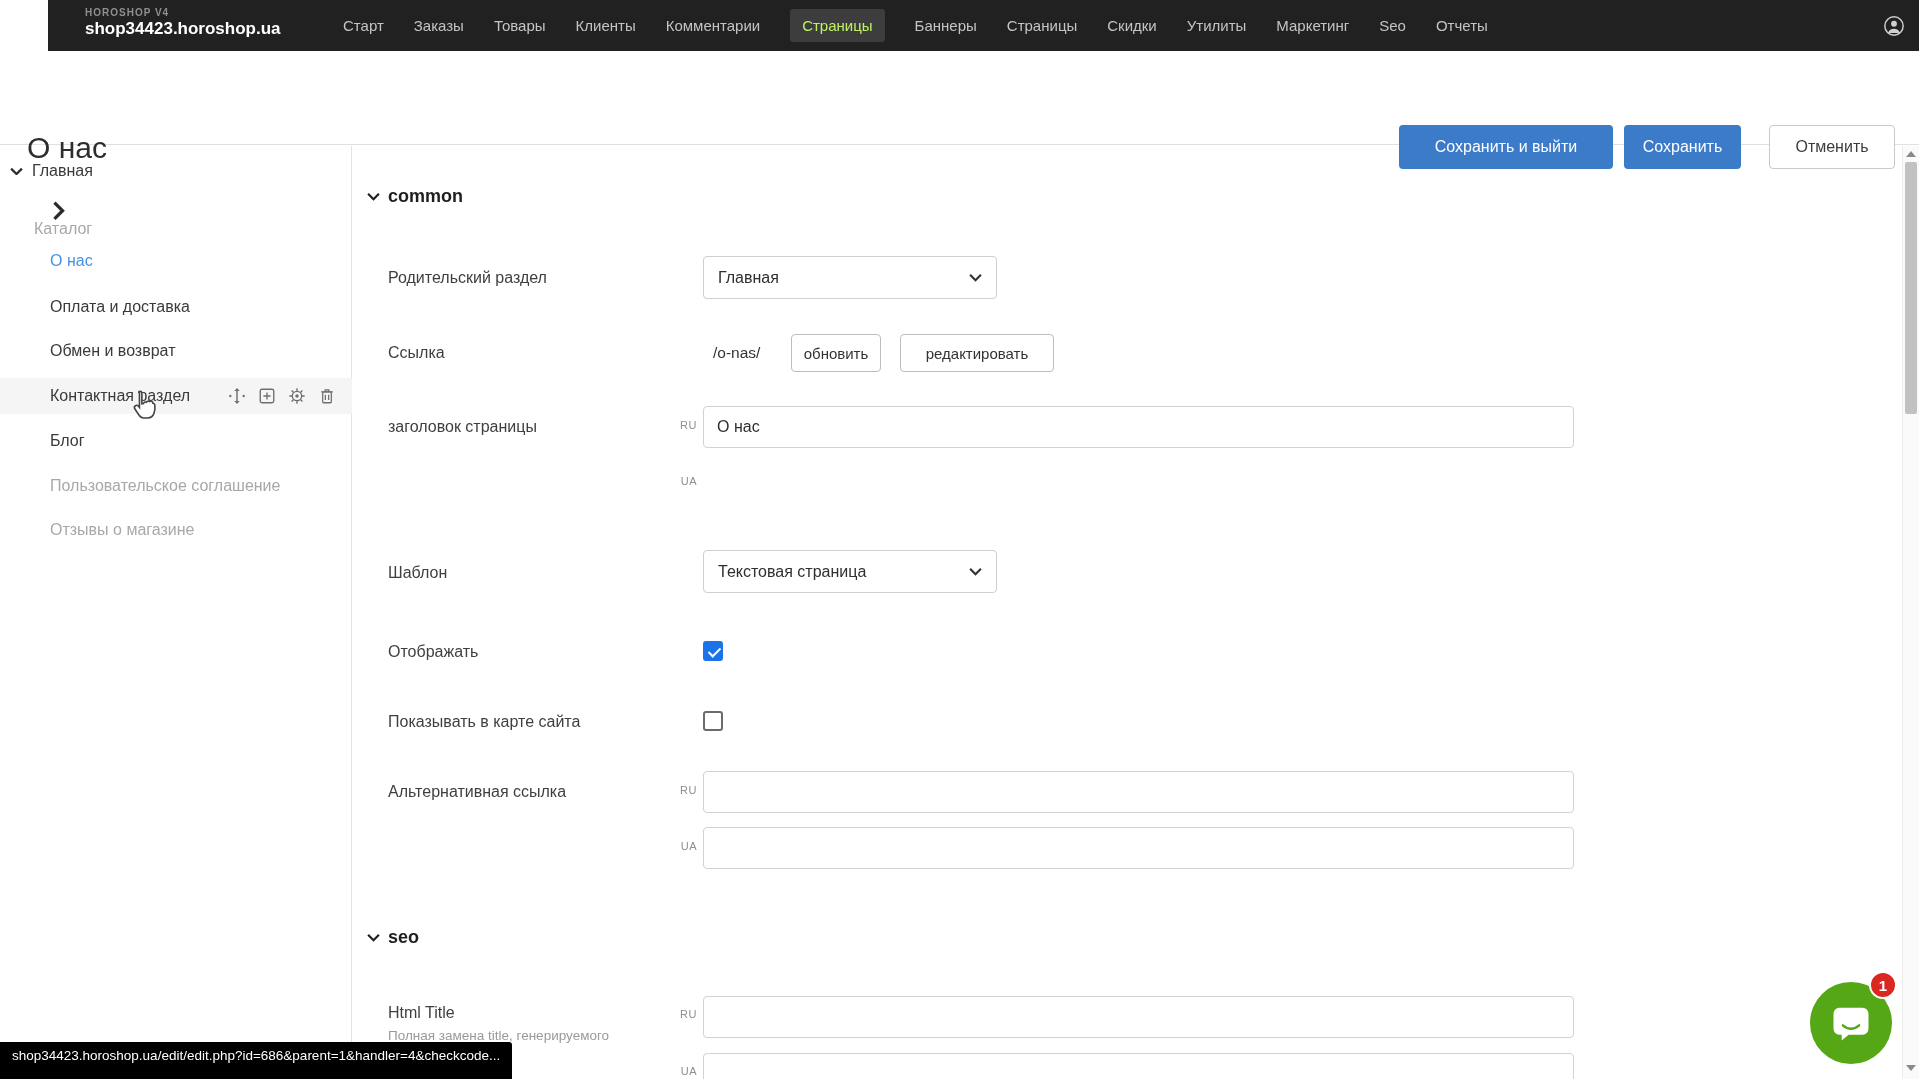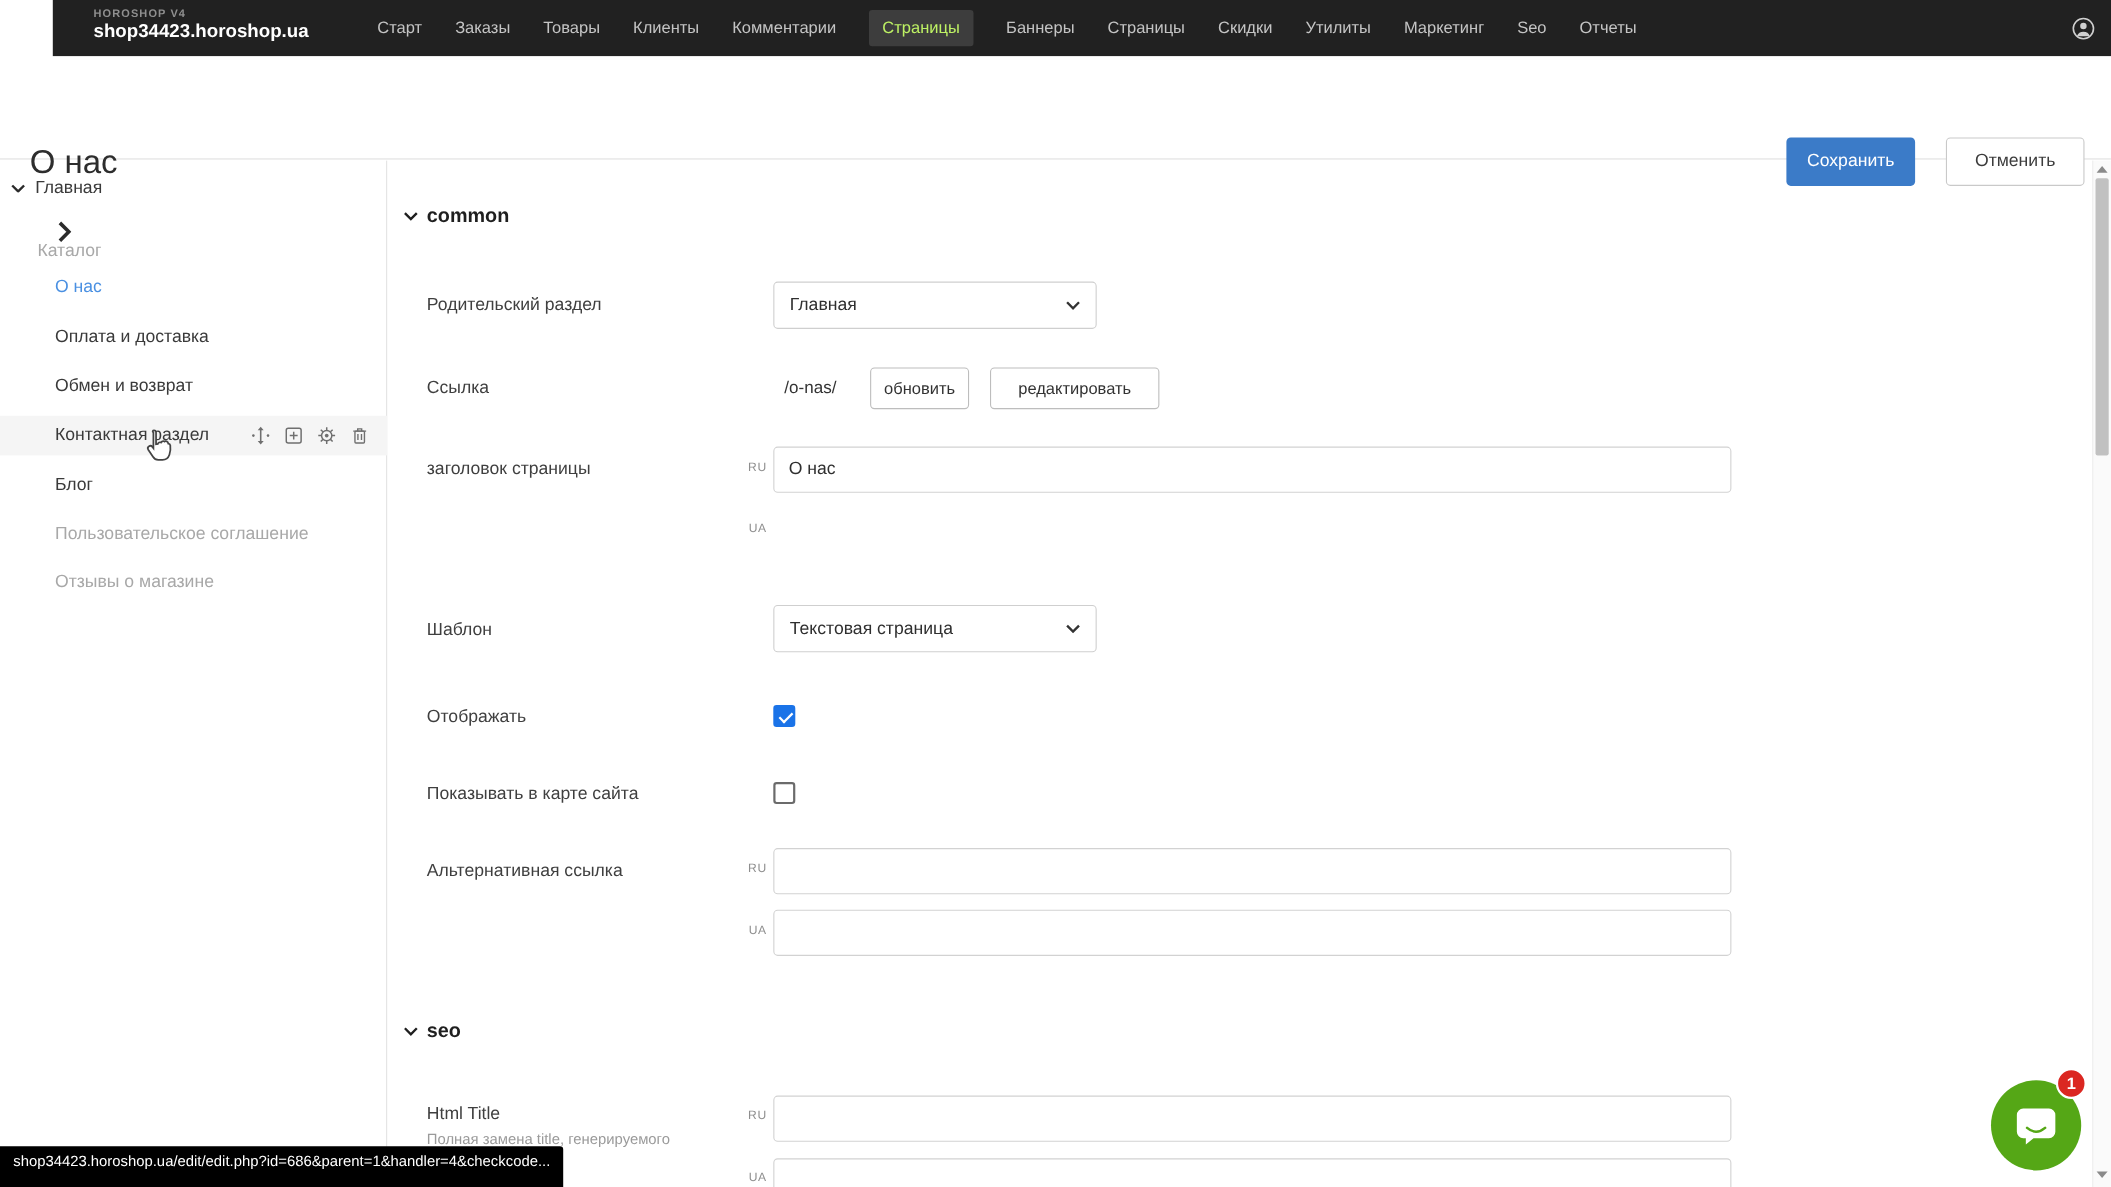--- a/index.html
+++ b/index.html
@@ -147,20 +147,21 @@
         <path d="M13 4H6v16h7"></path>
         <path d="M10.5 12h10"></path>
         <path d="M17 8.5L20.5 12 17 15.5"></path>
       </svg>
     </span>
   </div>
 </div>
 
 <div class="page-header">
   <div class="page-title">О нас</div>
+  <button class="btn btn-blue btn-save-exit">Сохранить и выйти</button>
   <button class="btn btn-blue btn-save">Сохранить</button>
   <button class="btn btn-cancel">Отменить</button>
 </div>
 
 <div class="sidebar">
   <div class="hover-bg"></div>
 
   <div class="side-item lvl0" style="top:13px">
     <span class="tw">
       <svg viewBox="0 0 12 8" fill="none" stroke="#2b2b2b" stroke-width="2">

